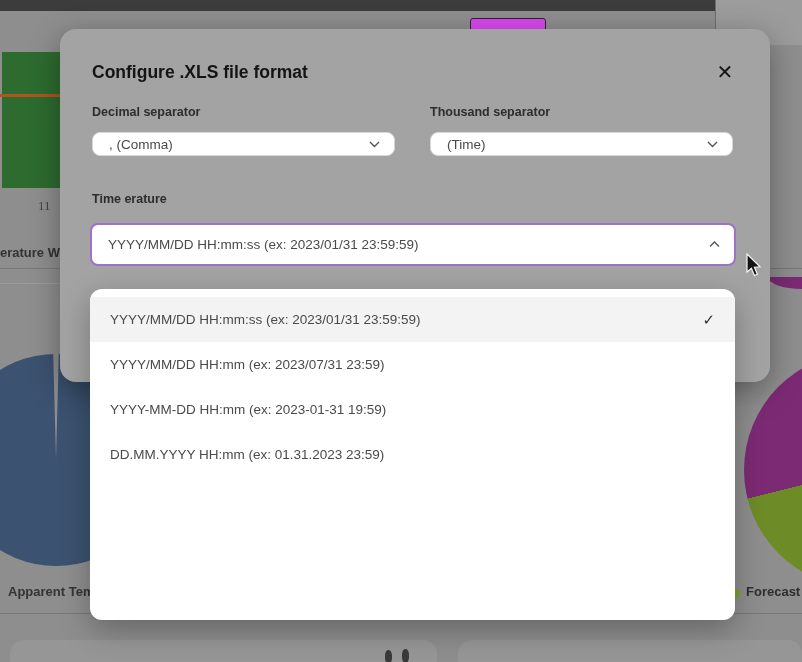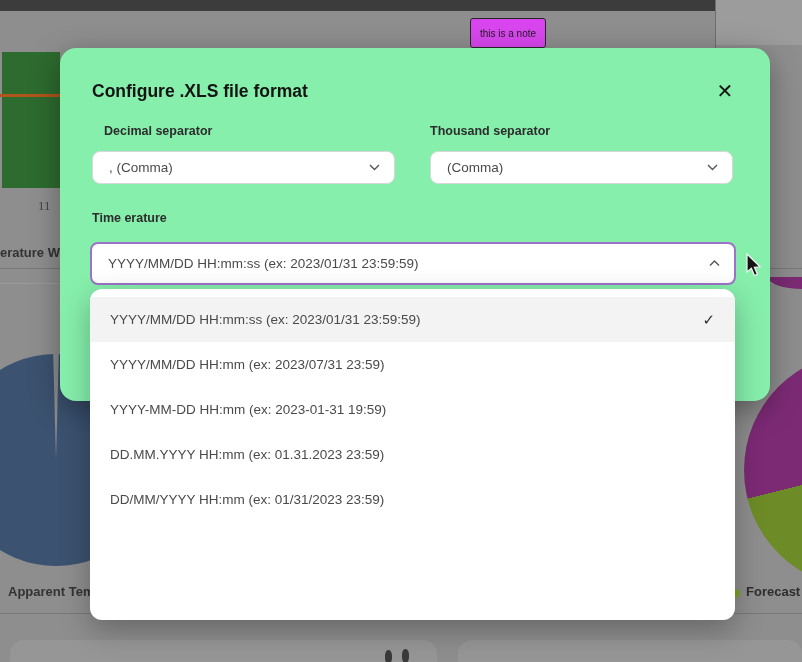--- a/index.html
+++ b/index.html
@@ -30,30 +30,30 @@
     background:conic-gradient(from 0deg,#7c2a74 0 205deg,#6d8b26 205deg 256deg,#7c2a74 256deg 360deg);}
   .purple-blob{left:768px;top:277px;width:34px;height:12px;background:#7c2a74;
     border-radius:0 0 0 100%;}
   .legend-dot{left:731px;top:589px;width:9px;height:9px;border-radius:50%;background:#7da32c;}
   .card-bottom{top:640px;height:30px;background:#969696;border-radius:14px 14px 0 0;}
   .cb-left{left:10px;width:427px;}
   .cb-right{left:458px;width:344px;}
   .glyph-dot{top:650px;width:7px;height:14px;background:#3a3a3a;border-radius:45%;}
 
   
-  .modal{left:60px;top:48px;width:710px;height:353px;background:#86efac;border-radius:16px;
+  .modal{left:60px;top:29px;width:710px;height:353px;background:#a3a3a3;border-radius:16px;
     box-shadow:0 8px 30px rgba(0,0,0,.35);}
   .modal-title{left:32px;top:33px;font-size:17.5px;font-weight:bold;color:#141414;}
   .close-btn{left:650px;top:28px;width:30px;height:30px;display:flex;align-items:center;
     justify-content:center;font-size:20px;color:#141414;cursor:pointer;background:none;border:none;}
   .field-label{font-size:12.5px;font-weight:bold;color:#2d2d2d;}
-  .lbl-dec{left:32px;top:76px;margin-left:12px;}
+  .lbl-dec{left:32px;top:76px;}
   .lbl-thou{left:370px;top:76px;}
   .lbl-time{left:32px;top:163px;}
-  .select{height:33px;background:#fff;border:1px solid #d8d8d8;border-radius:8px;
+  .select{height:24px;background:#fff;border:1px solid #d8d8d8;border-radius:8px;
     display:flex;align-items:center;justify-content:space-between;
     padding:0 14px 0 16px;box-sizing:border-box;cursor:pointer;}
   .select .val{font-size:13.5px;color:#4a4a4a;white-space:nowrap;}
   .sel-dec{left:32px;top:103px;width:303px;}
   .sel-thou{left:370px;top:103px;width:303px;}
   .sel-time{left:30px;top:194px;width:646px;height:43px;border:2px solid #9d72c8;}
 
   
   .dropdown{left:90px;top:289px;width:645px;height:331px;background:#fff;border-radius:12px;
     box-shadow:0 10px 30px rgba(0,0,0,.28);padding:8px 0;box-sizing:border-box;overflow:hidden;}
@@ -113,21 +113,21 @@
     <div class="abs select sel-dec">
       <span class="val">, (Comma)</span>
       <span>
         <svg class="chev" width="11" height="7" viewBox="0 0 11 7">
             <polyline points="1,1 5.5,5.5 10,1" fill="none" stroke="#555" stroke-width="1.4"></polyline>
           </svg>
       </span>
     </div>
 
     <div class="abs select sel-thou">
-      <span class="val">(Comma)</span>
+      <span class="val">(Time)</span>
       <span>
         <svg class="chev" width="11" height="7" viewBox="0 0 11 7">
             <polyline points="1,1 5.5,5.5 10,1" fill="none" stroke="#555" stroke-width="1.4"></polyline>
           </svg>
       </span>
     </div>
 
     <div class="abs field-label lbl-time">Time erature</div>
 
     <div class="abs select sel-time">
@@ -147,23 +147,20 @@
     </div>
     <div class="option">
       <span>YYYY/MM/DD HH:mm (ex: 2023/07/31 23:59)</span>
     </div>
     <div class="option">
       <span>YYYY-MM-DD HH:mm (ex: 2023-01-31 19:59)</span>
     </div>
     <div class="option">
       <span>DD.MM.YYYY HH:mm (ex: 01.31.2023 23:59)</span>
     </div>
-    <div class="option">
-      <span>DD/MM/YYYY HH:mm (ex: 01/31/2023 23:59)</span>
-    </div>
   </div>
 
   <div class="abs cursor">
     <svg width="18" height="26" viewBox="0 0 18 26">
       <path d="M1,1 L1,19 L5.4,15.2 L8.4,22.5 L11.4,21.2 L8.4,14.2 L14,13.8 Z" fill="#141414" stroke="#f5f5f5" stroke-width="1.2"></path>
     </svg>
   </div>
 
 </div>
 

